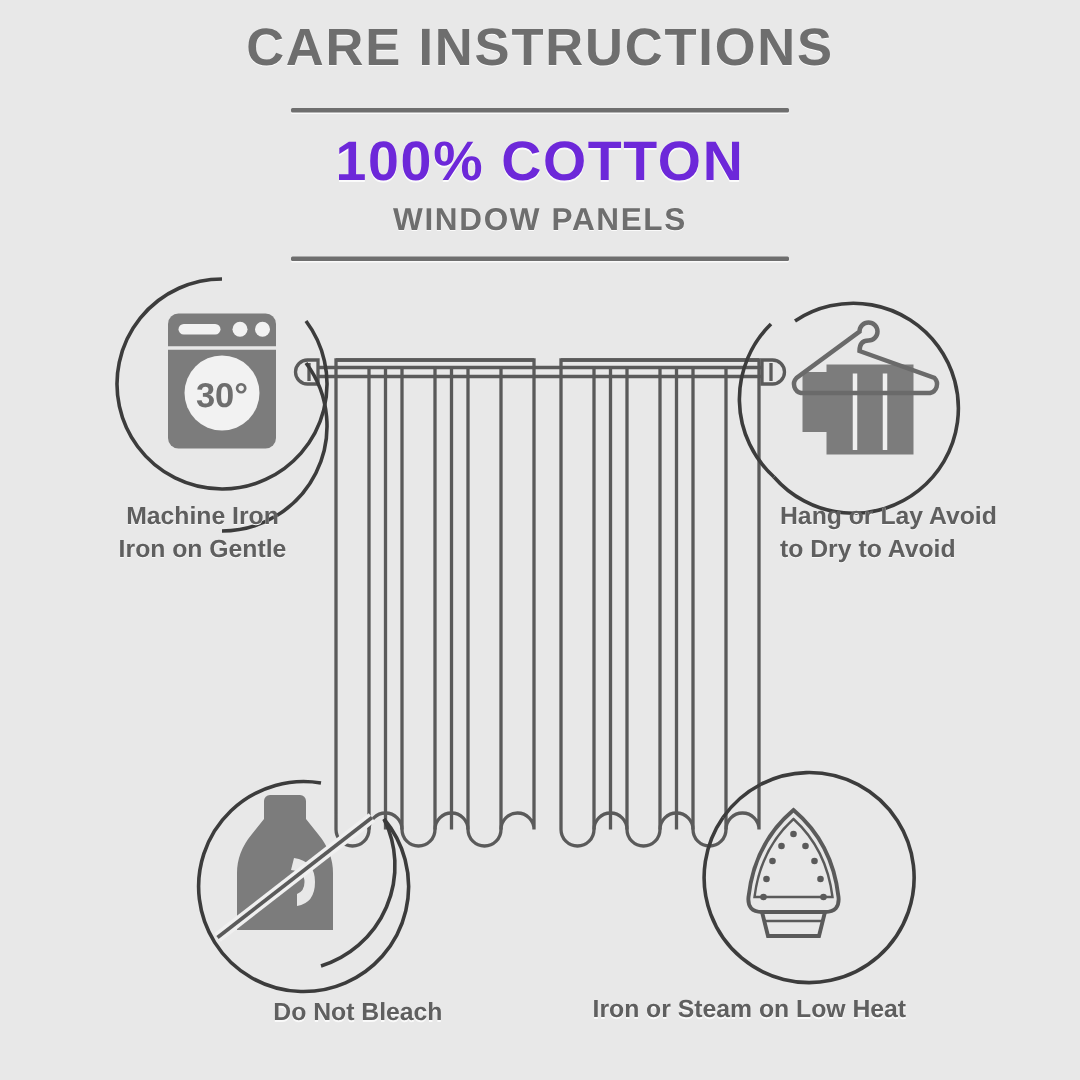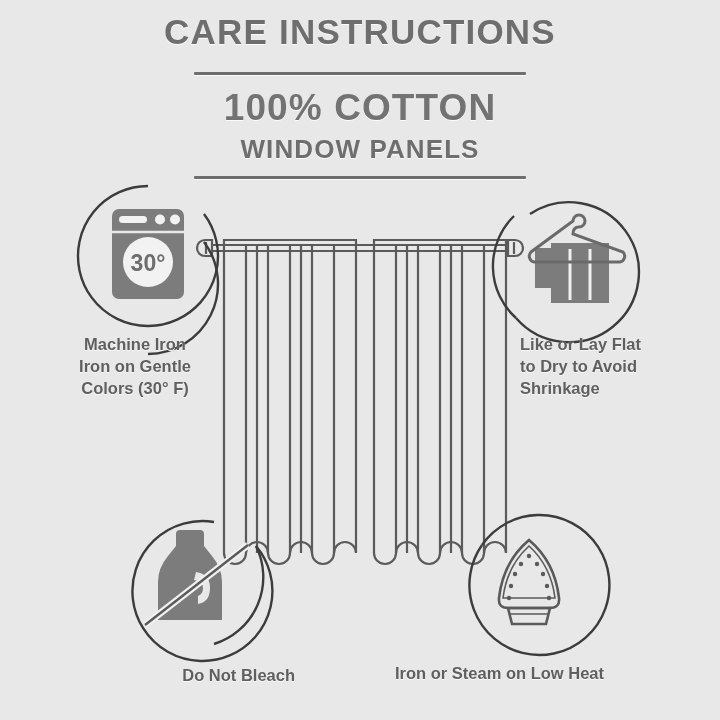--- a/index.html
+++ b/index.html
@@ -44,27 +44,27 @@
     margin: 0 auto;
     border-radius: 1px;
     box-shadow: 0 1px 0 #fafafa;
   }
   .rule.top { margin-top: 21px; }
   .rule.bottom { margin-top: 13px; }
   .title-sub1 {
     font-size: 37px;
     font-weight: bold;
     letter-spacing: 1.1px;
-    color: #737373;
+    color: #6d28d9;
     margin-top: 14px;
     line-height: 1.05;
     text-shadow: 0 1px 0 #fbfbfb;
   }
   .title-sub2 {
-    font-size: 26px;
+    font-size: 21px;
     font-weight: bold;
     letter-spacing: 1.1px;
     color: #6e6e6e;
     margin-top: 8px;
     line-height: 1.05;
     text-shadow: 0 1px 0 #fbfbfb;
   }
 
   
   .caption {
@@ -286,27 +286,25 @@
         <circle cx="547" cy="586" r="2.2"></circle>
         <circle cx="509" cy="598" r="2.2"></circle>
         <circle cx="549" cy="598" r="2.2"></circle>
       </g>
     </g>
   </svg>
 
   <div class="caption cap-wash">
     <div>Machine Iron</div>
     <div>Iron on Gentle</div>
-    <div>Colors (30° F)</div>
   </div>
 
   <div class="caption cap-dry">
-    <div>Like or Lay Flat</div>
+    <div>Hang or Lay Avoid</div>
     <div>to Dry to Avoid</div>
-    <div>Shrinkage</div>
   </div>
 
   <div class="caption cap-bleach">
     <div>Do Not Bleach</div>
   </div>
 
   <div class="caption cap-iron">
     <div>Iron or Steam on Low Heat</div>
   </div>
 

